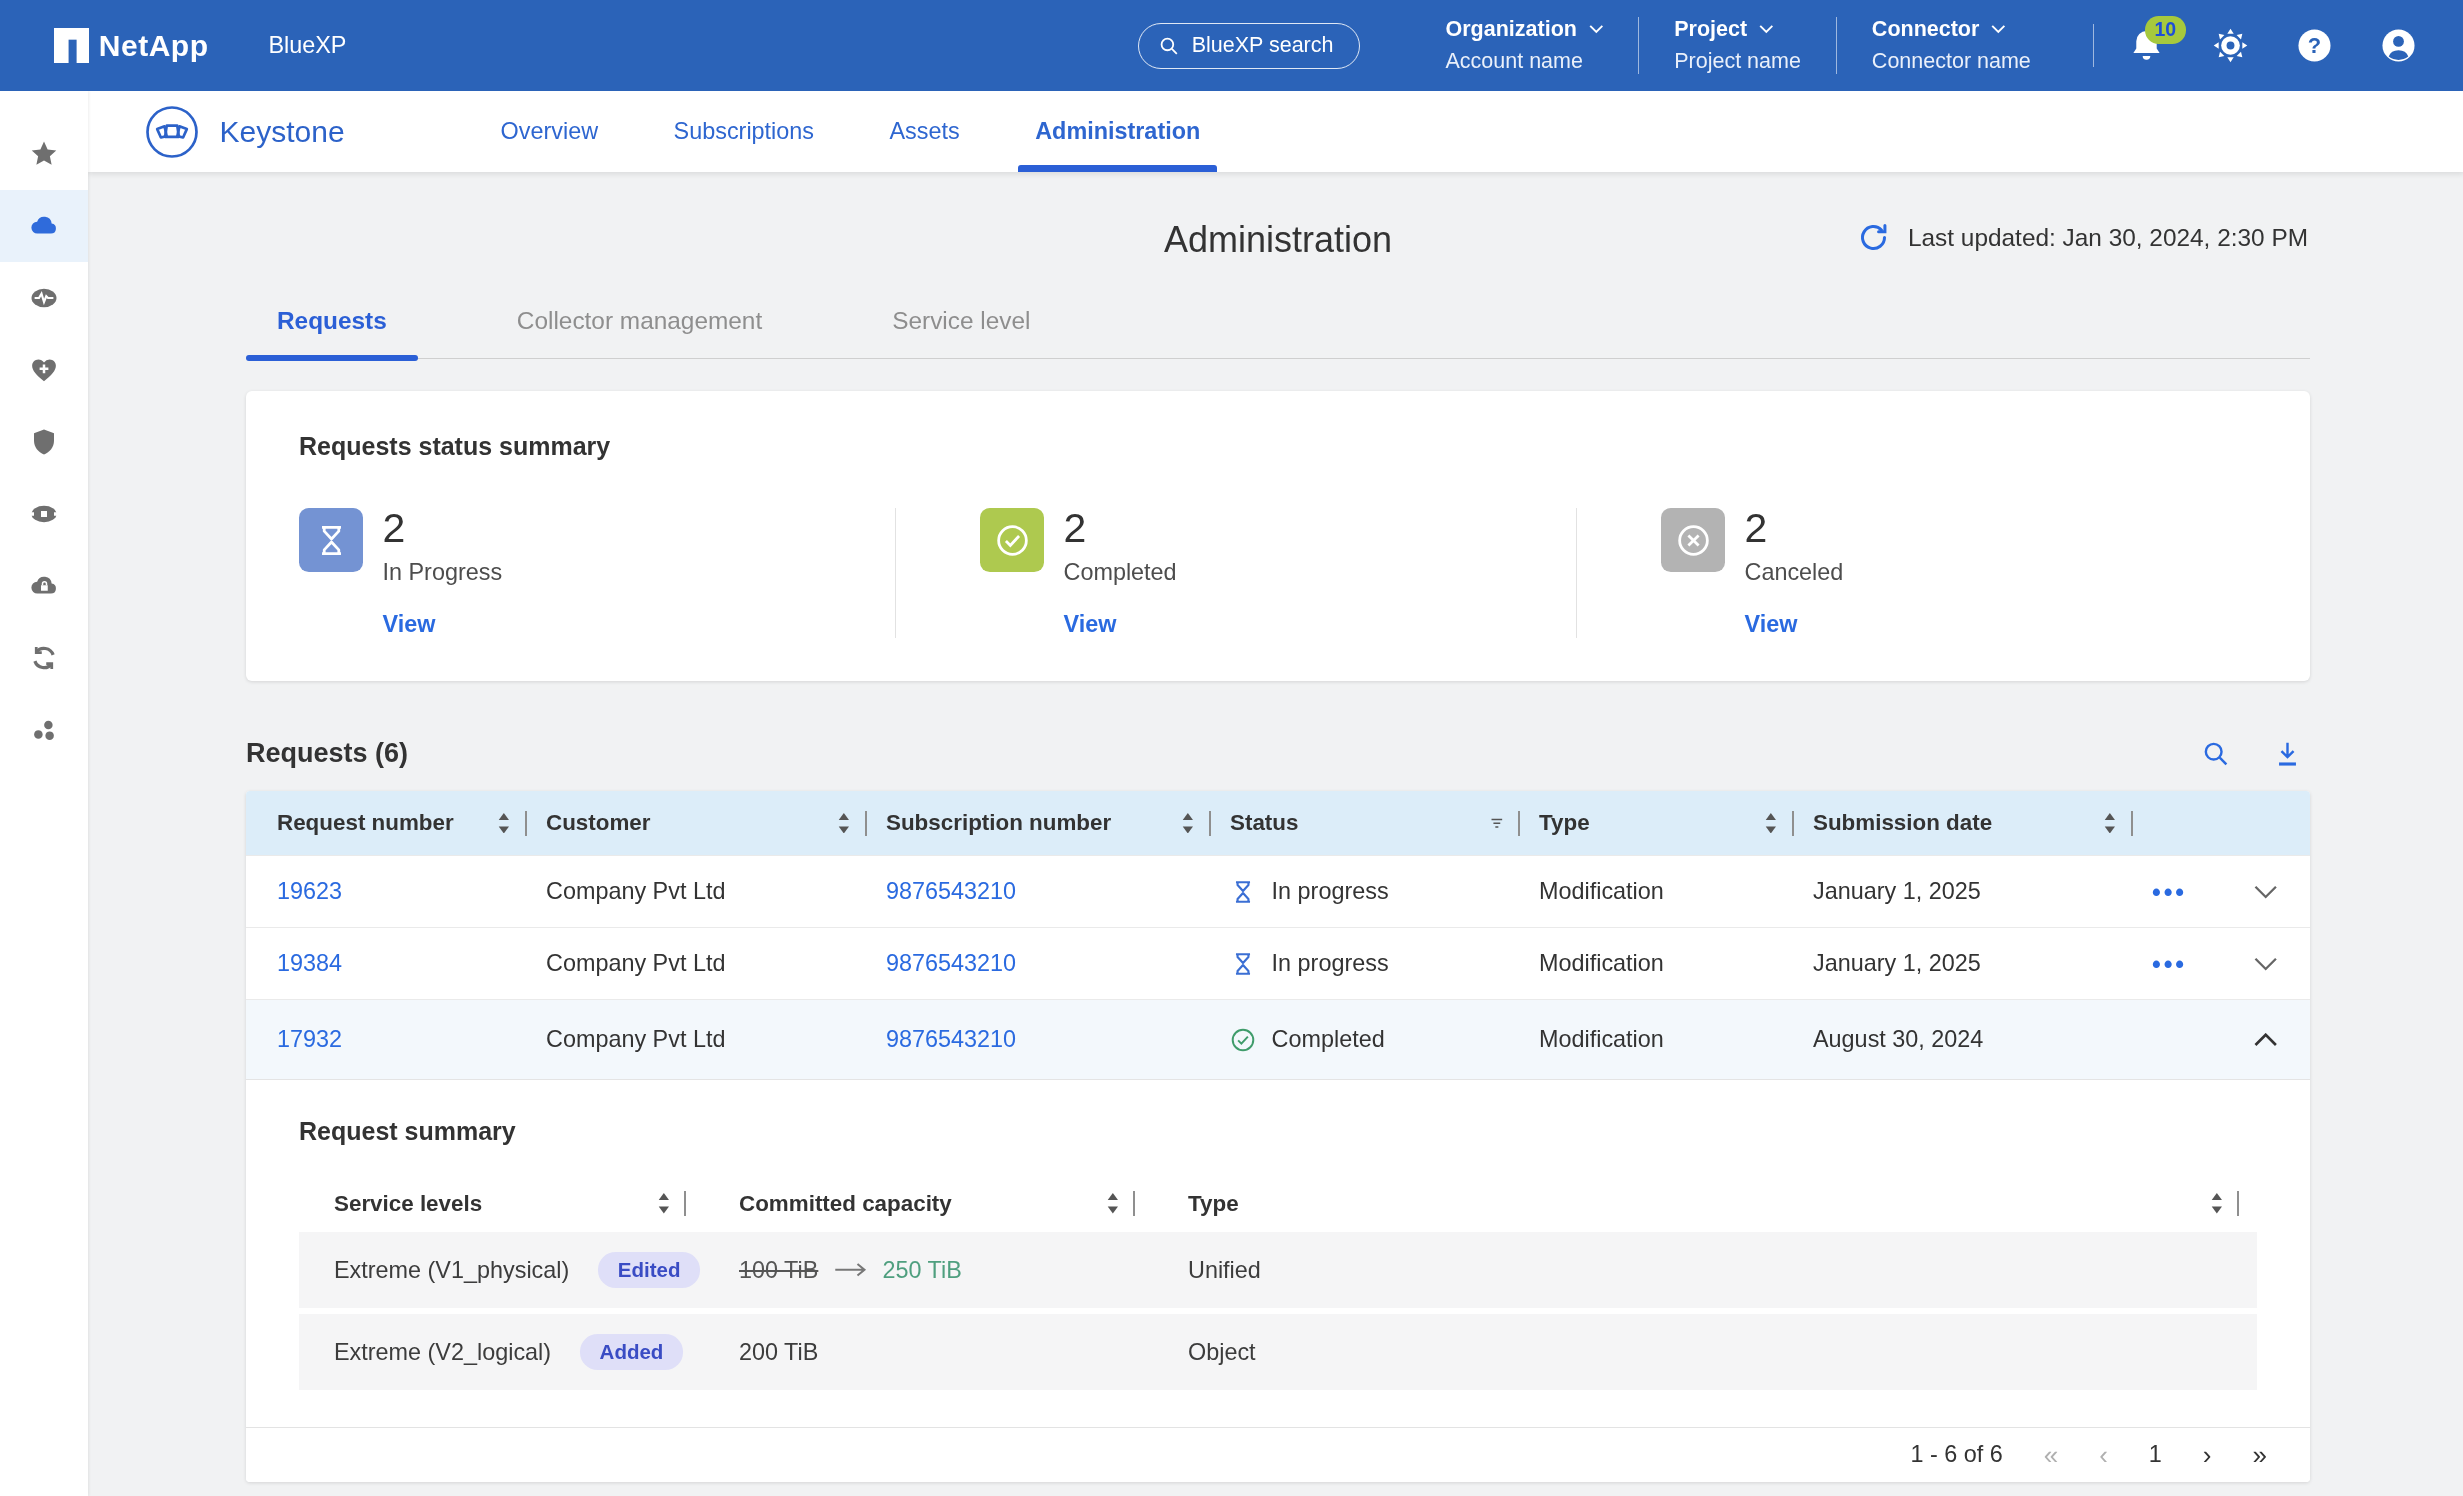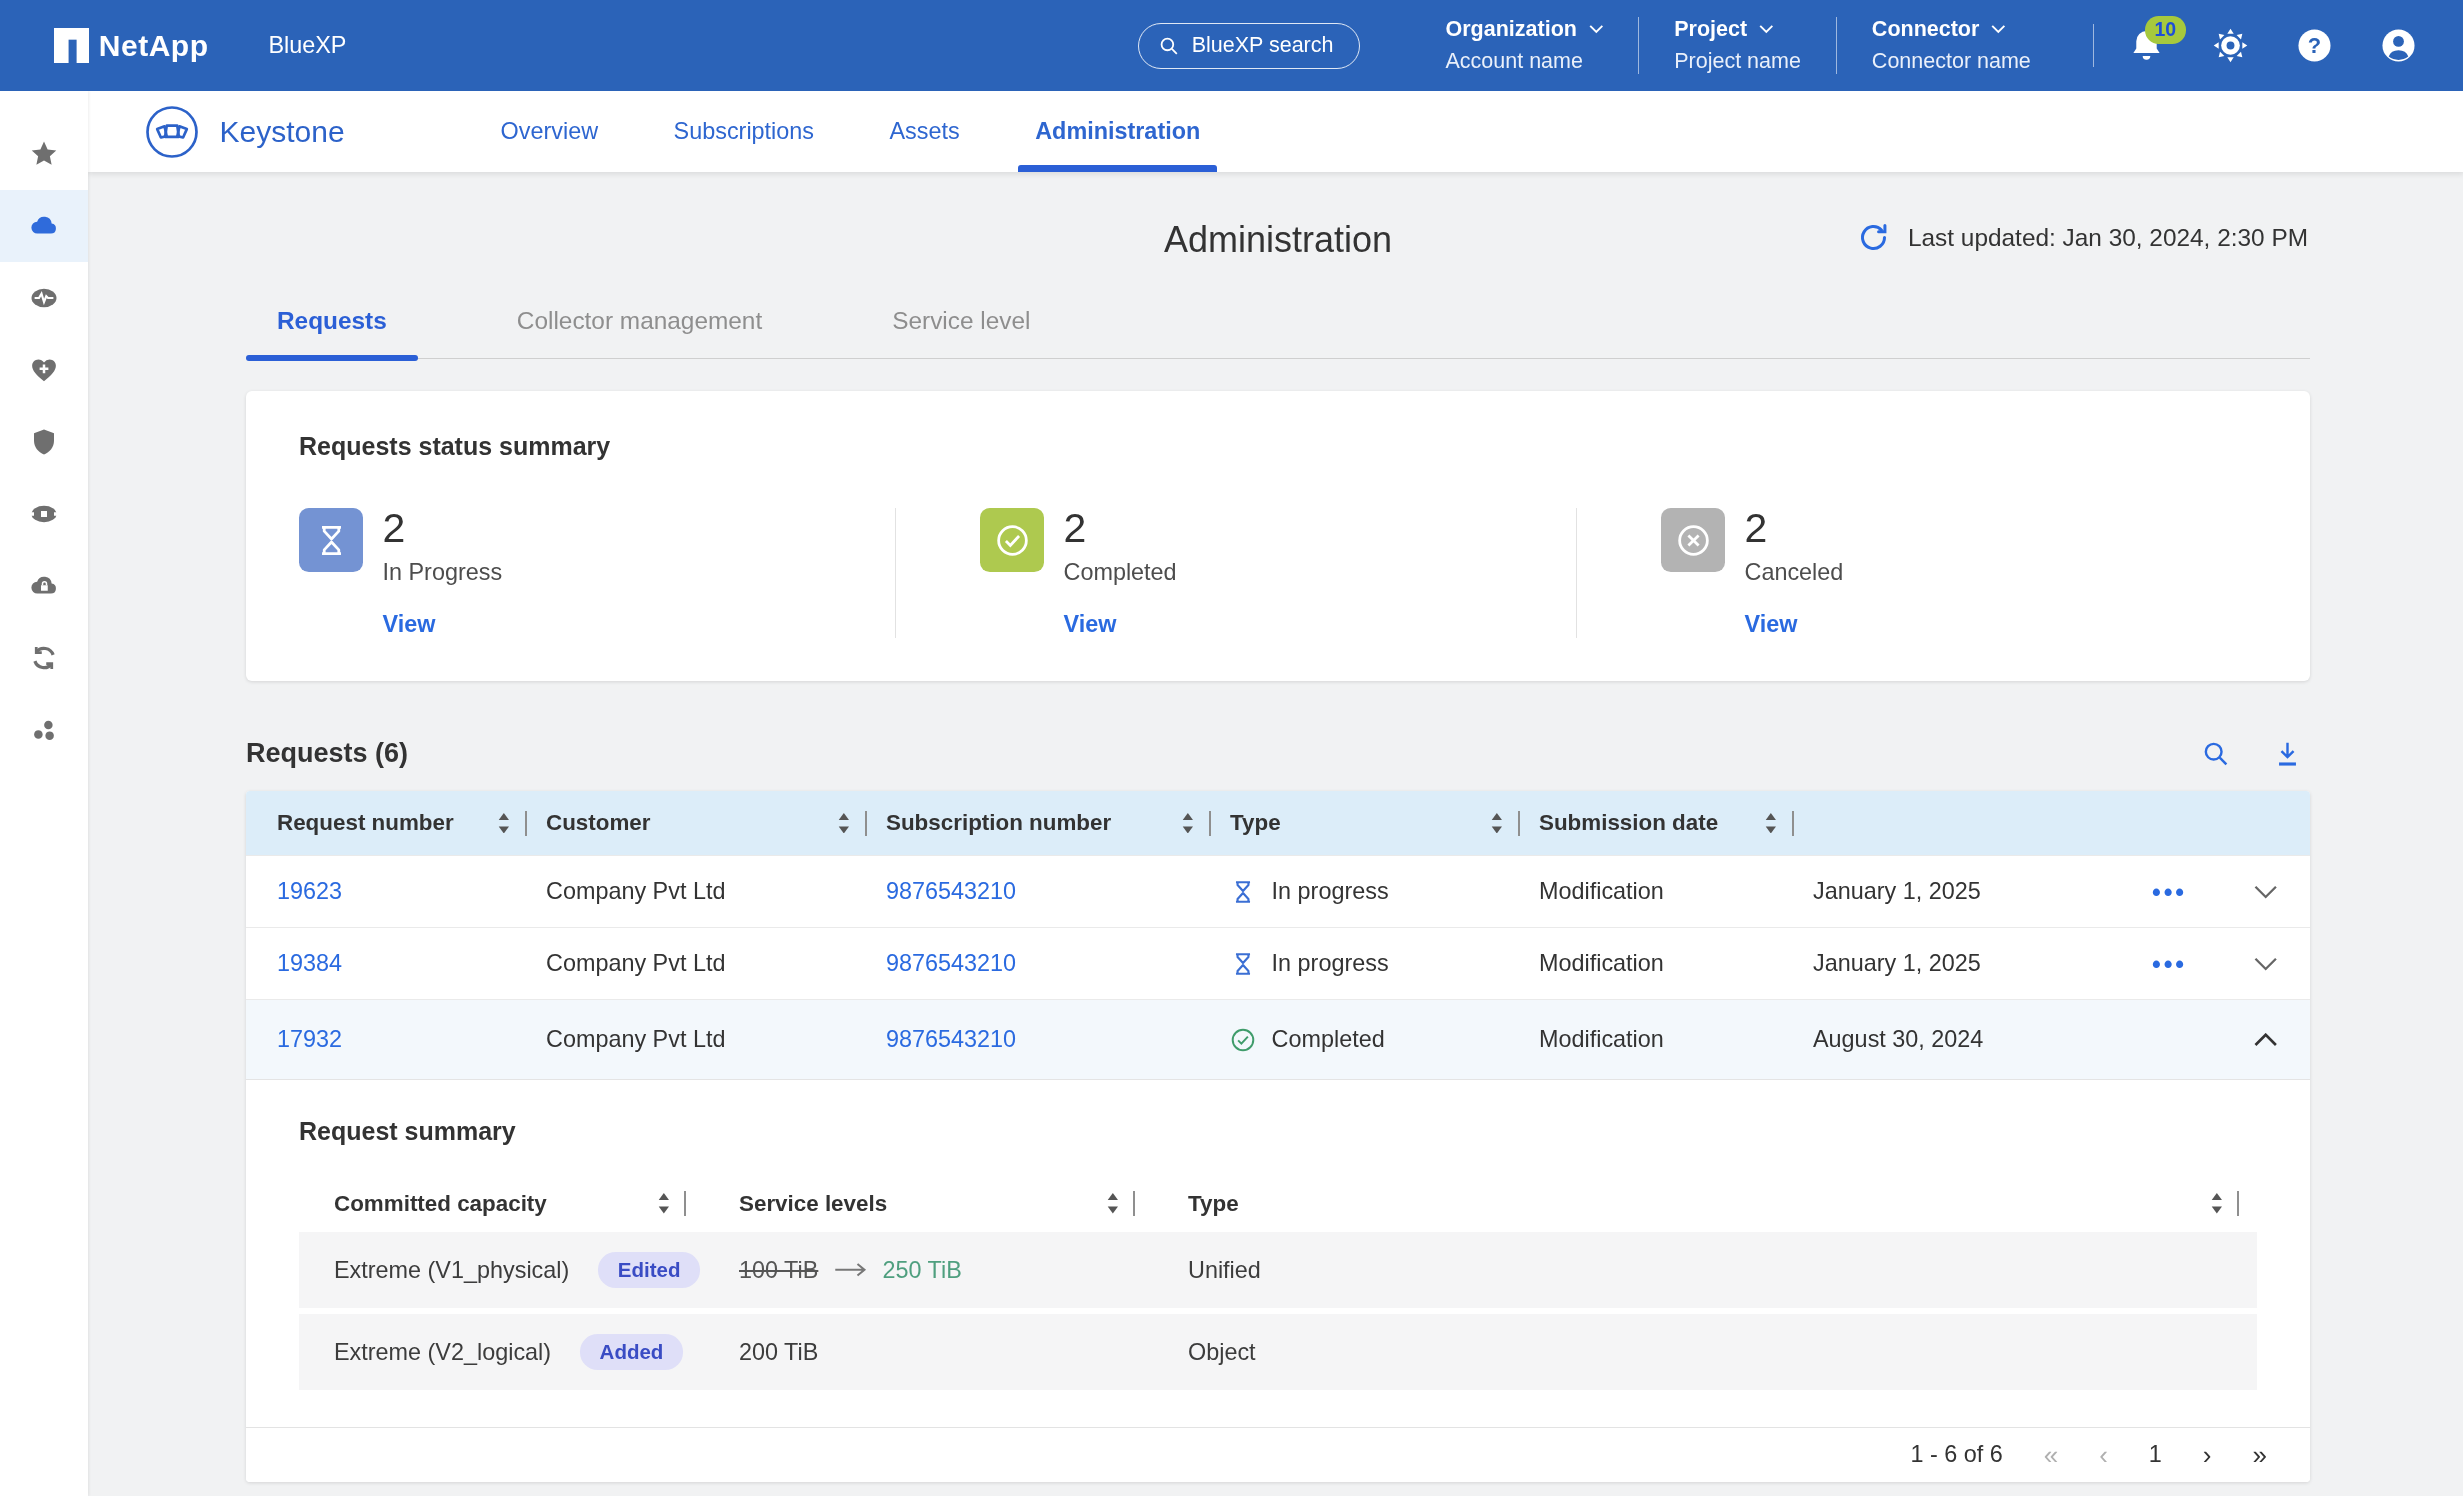--- a/index.html
+++ b/index.html
@@ -373,20 +373,30 @@
       <div class="th">
         <span>Subscription number</span>
         <span class="sort">
             <svg viewBox="0 0 10 16" fill="#555">
               <path d="M5 0l4 5.5H1z"></path>
               <path d="M5 16l4-5.5H1z"></path>
             </svg>
           </span>
       </div>
       <div class="th">
+        <span>Status</span>
+        <span class="sort">
+            <svg viewBox="0 0 18 14" width="19.5" height="15.6" fill="none" stroke="#555" stroke-width="2">
+              <line x1="2" y1="2" x2="16" y2="2"></line>
+              <line x1="4.5" y1="7" x2="13.5" y2="7"></line>
+              <line x1="7" y1="12" x2="11" y2="12"></line>
+            </svg>
+          </span>
+      </div>
+      <div class="th">
         <span>Type</span>
         <span class="sort">
             <svg viewBox="0 0 10 16" fill="#555">
               <path d="M5 0l4 5.5H1z"></path>
               <path d="M5 16l4-5.5H1z"></path>
             </svg>
           </span>
       </div>
       <div class="th">
         <span>Submission date</span>
@@ -458,30 +468,30 @@
             <path d="M1 8l7-7 7 7"></path>
           </svg>
       </div>
     </div>
 
     <div class="expand-panel">
       <div class="expand-title">Request summary</div>
       <div class="sum-table">
         <div class="sum-row sum-head">
           <div class="sum-th">
-            <span>Committed capacity</span>
+            <span>Service levels</span>
             <span class="sort">
                 <svg viewBox="0 0 10 16" fill="#555">
                   <path d="M5 0l4 5.5H1z"></path>
                   <path d="M5 16l4-5.5H1z"></path>
                 </svg>
               </span>
           </div>
           <div class="sum-th">
-            <span>Service levels</span>
+            <span>Committed capacity</span>
             <span class="sort">
                 <svg viewBox="0 0 10 16" fill="#555">
                   <path d="M5 0l4 5.5H1z"></path>
                   <path d="M5 16l4-5.5H1z"></path>
                 </svg>
               </span>
           </div>
           <div class="sum-th">
             <span>Type</span>
             <span class="sort">

